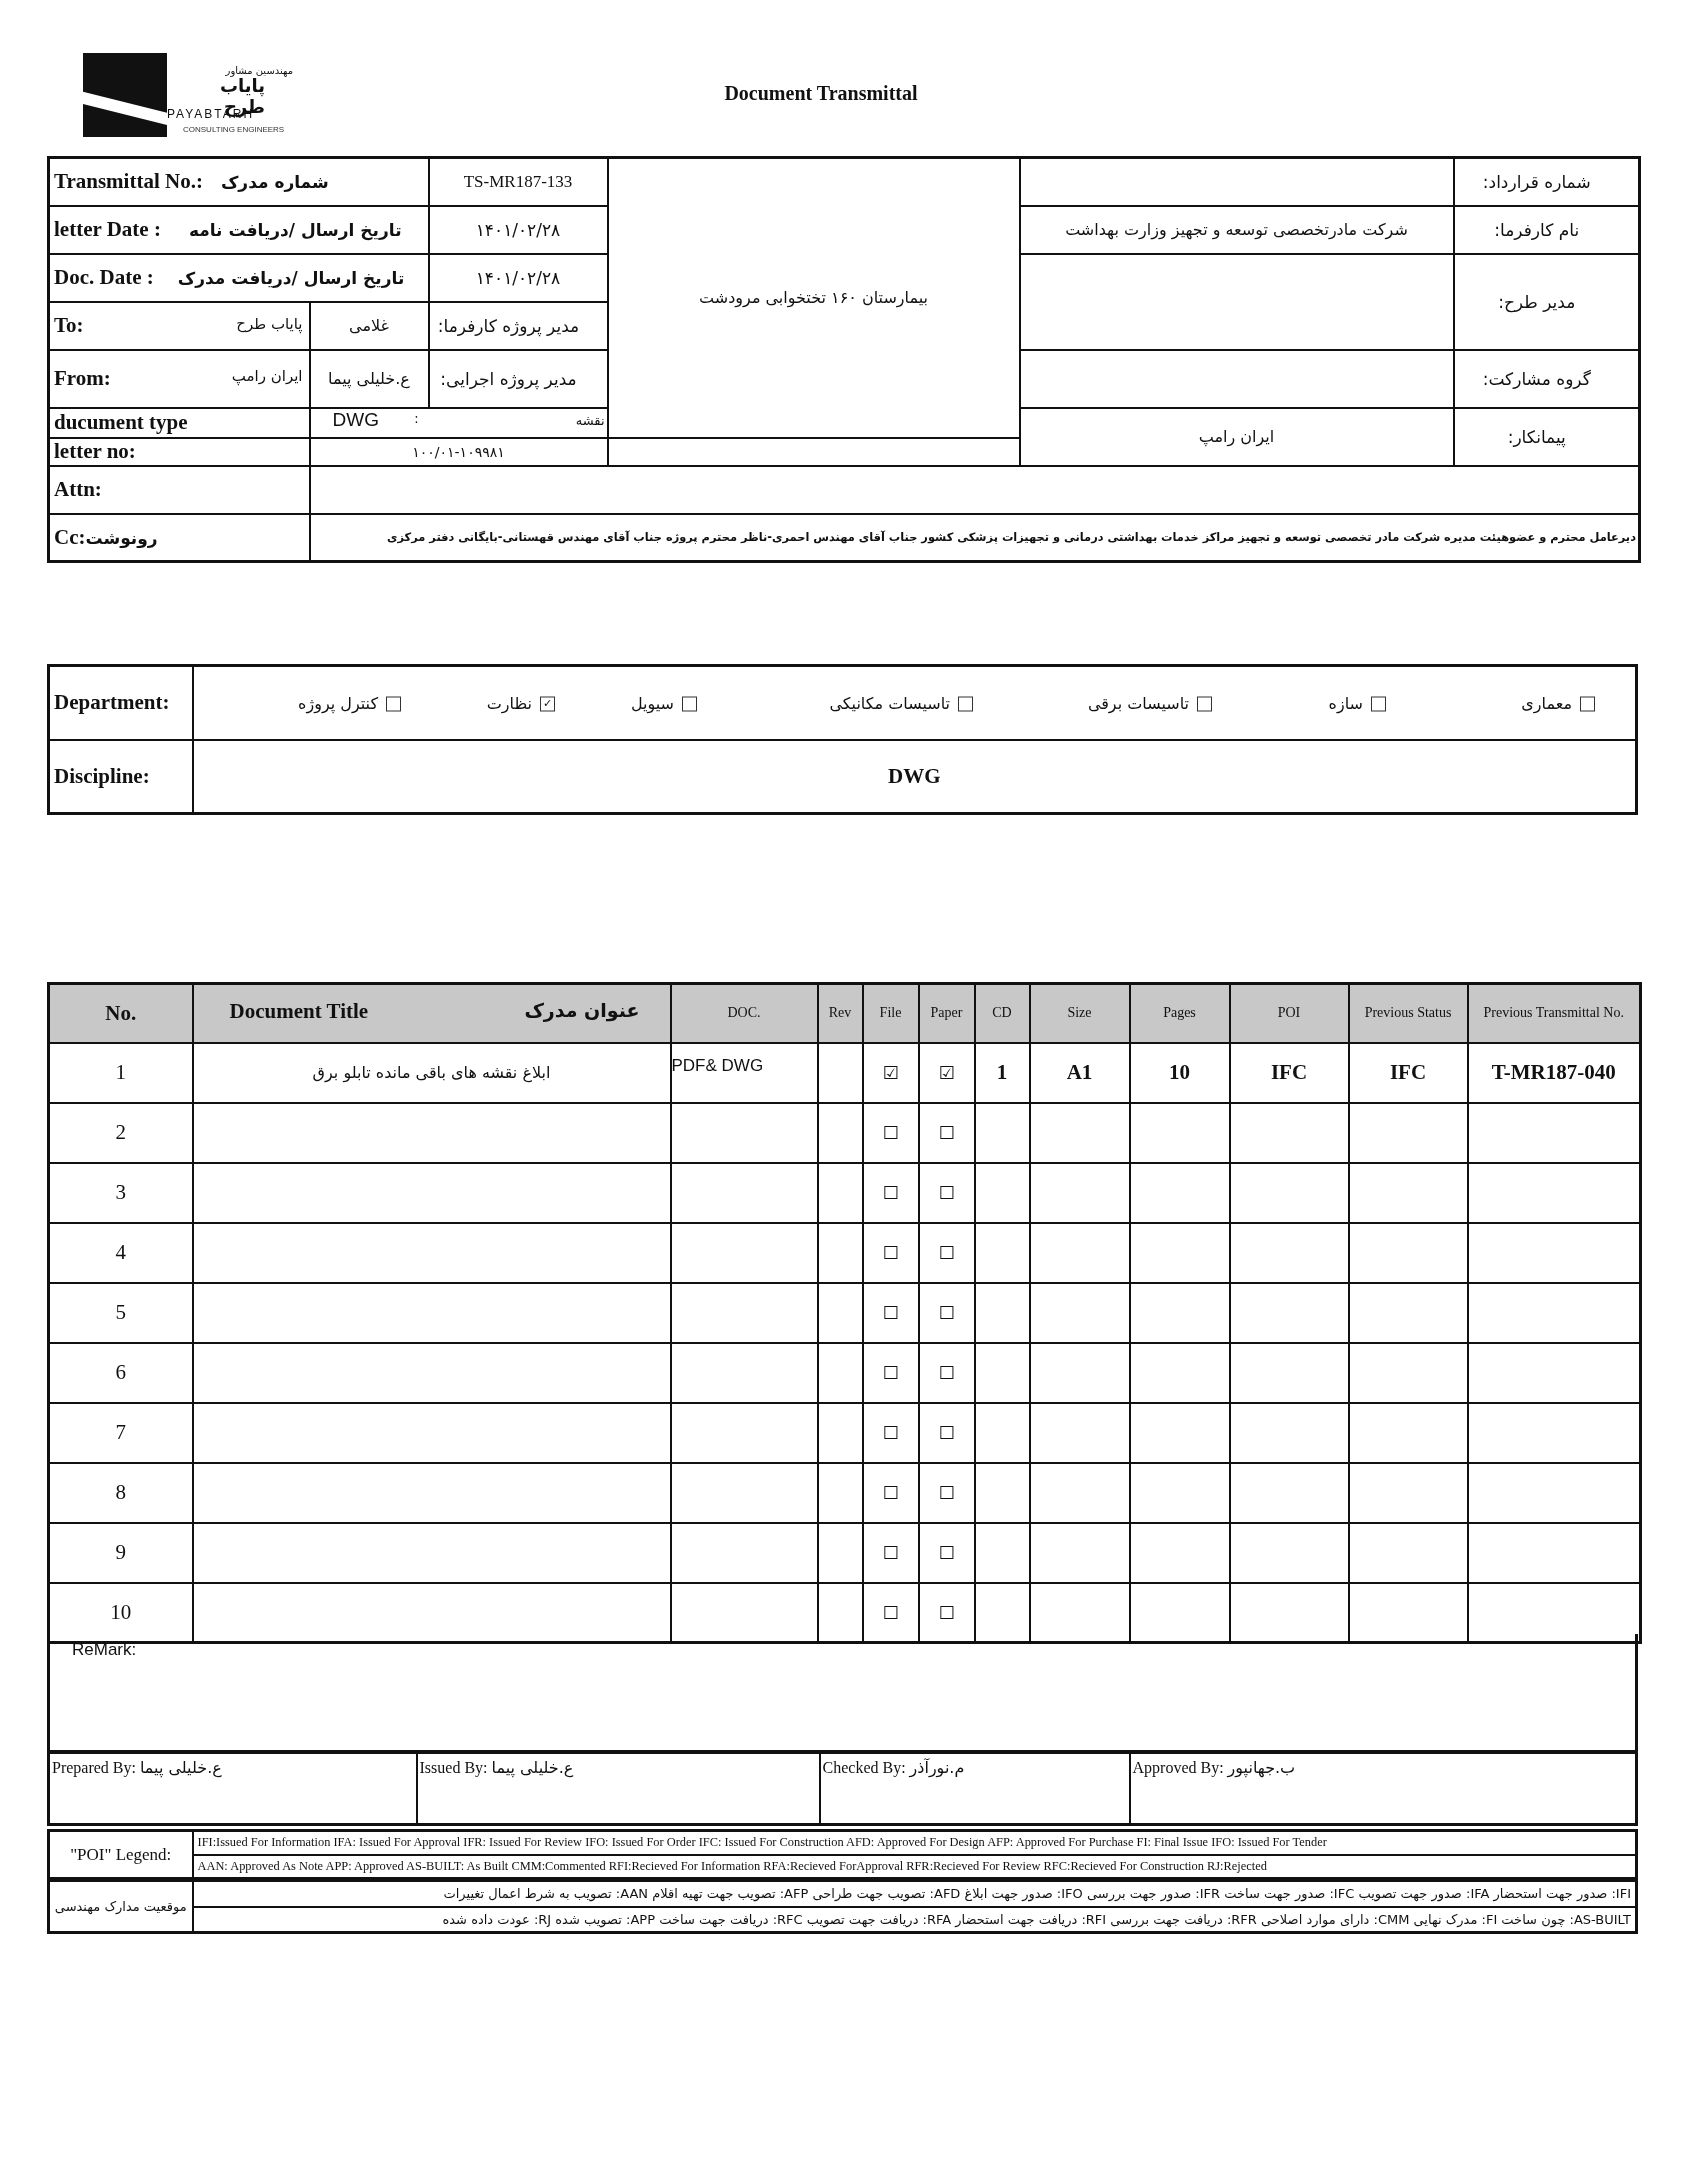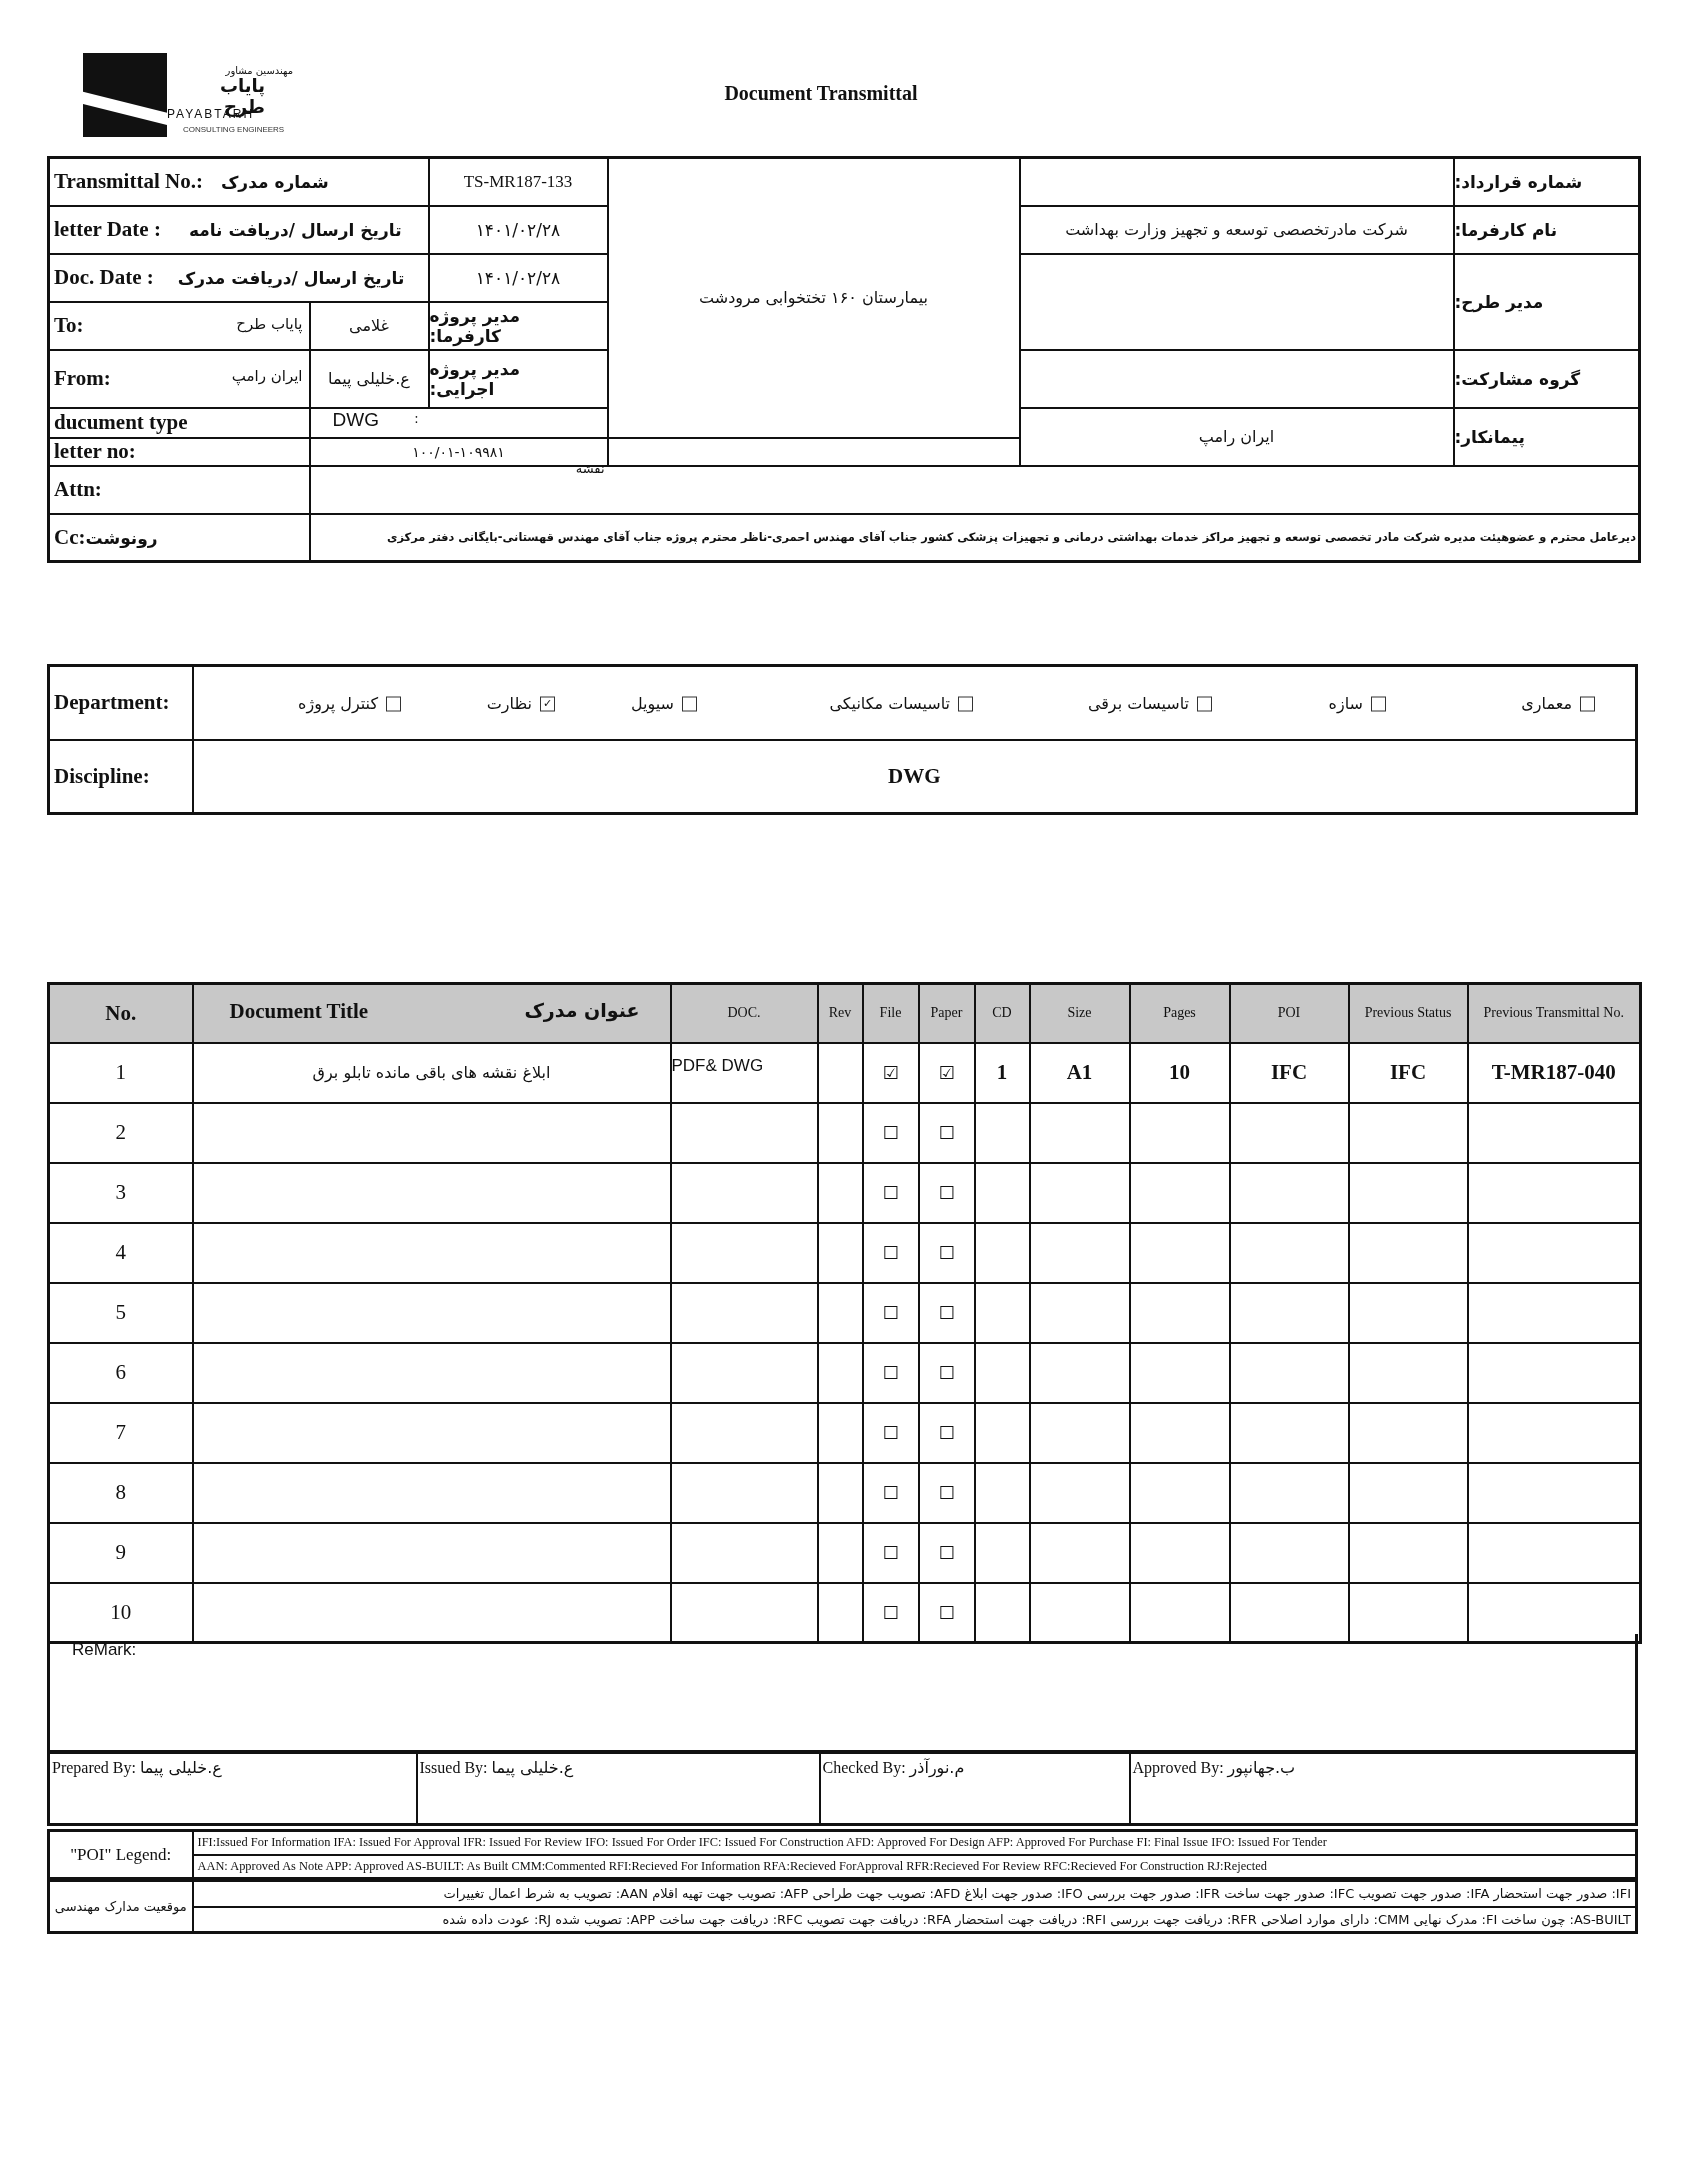--- a/index.html
+++ b/index.html
@@ -16,21 +16,21 @@
   .logo-fa-big { left: 175px; top: 75px; font-size: 18px; font-weight: bold; font-family: "DejaVu Sans", sans-serif; direction: rtl; width: 90px; text-align: right; }
   .logo-en { left: 167px; top: 107px; font-size: 12px; letter-spacing: 2px; font-family: "Liberation Sans", sans-serif; }
   .logo-sub { left: 183px; top: 125px; font-size: 8px; font-family: "Liberation Sans", sans-serif; color: #333; }
   .doc-title { left: 637px; top: 82px; width: 368px; text-align: center; font-size: 20px; font-weight: bold; }
 
   table { border-collapse: collapse; position: absolute; table-layout: fixed; }
   td, th { border: 2px solid #111; vertical-align: middle; }
   .fa { direction: rtl; font-family: "DejaVu Sans", sans-serif; }
   .lbl { font-size: 21px; font-weight: bold; padding-left: 4px; }
   .val { text-align: center; font-size: 17px; }
-  .fa-lbl { font-size: 17px; font-weight: bold; text-align: left; padding-right: 19px; }
+  .fa-lbl { font-size: 17px; font-weight: normal; text-align: center; padding-right: 19px; }
   .fa-val { font-size: 16px; text-align: center; }
 
   
   #hdr { left: 47px; top: 156px; width: 1591px; border: 3px solid #111; }
   #hdr td { height: 48px; }
 
   
   #dept { left: 47px; top: 664px; width: 1591px; border: 3px solid #111; }
   #dept td { height: 74px; }
   .chk { display: inline-block; width: 15px; height: 15px; border: 1.5px solid #333; vertical-align: middle; font-size: 11px; line-height: 12px; text-align: center; font-family: "DejaVu Sans", sans-serif; }
@@ -119,21 +119,21 @@
     <td class="fa fa-val">ع.خلیلی پیما</td>
     <td class="fa fa-lbl">مدیر پروژه اجرایی:</td>
     <td class="fa fa-val"></td>
     <td class="fa fa-lbl">گروه مشارکت:</td>
   </tr>
   <tr>
     <td style="height:30px;"><span class="lbl">ducument type</span></td>
     <td colspan="2" style="position:relative;height:30px;">
       <span style="position:absolute;left:22px;top:0;font-family:'Liberation Sans',sans-serif;font-size:19px;">DWG</span>
       <span style="position:absolute;left:104px;top:2px;font-size:14px;">:</span>
-      <span class="fa" style="position:absolute;right:2px;top:4px;font-size:13px;margin-top:48px;">نقشه</span>
+      <span class="fa" style="position:absolute;right:2px;top:4px;font-size:13px;">نقشه</span>
     </td>
     <td rowspan="2" class="fa fa-val">ایران رامپ</td>
     <td rowspan="2" class="fa fa-lbl">پیمانکار:</td>
   </tr>
   <tr>
     <td style="height:28px;"><span class="lbl">letter no:</span></td>
     <td colspan="2" class="val fa" style="font-size:14px;height:28px;">۱۰۰/۰۱-۱۰۹۹۸۱</td>
   </tr>
   <tr>
     <td style="height:48px;"><span class="lbl">Attn:</span></td>

